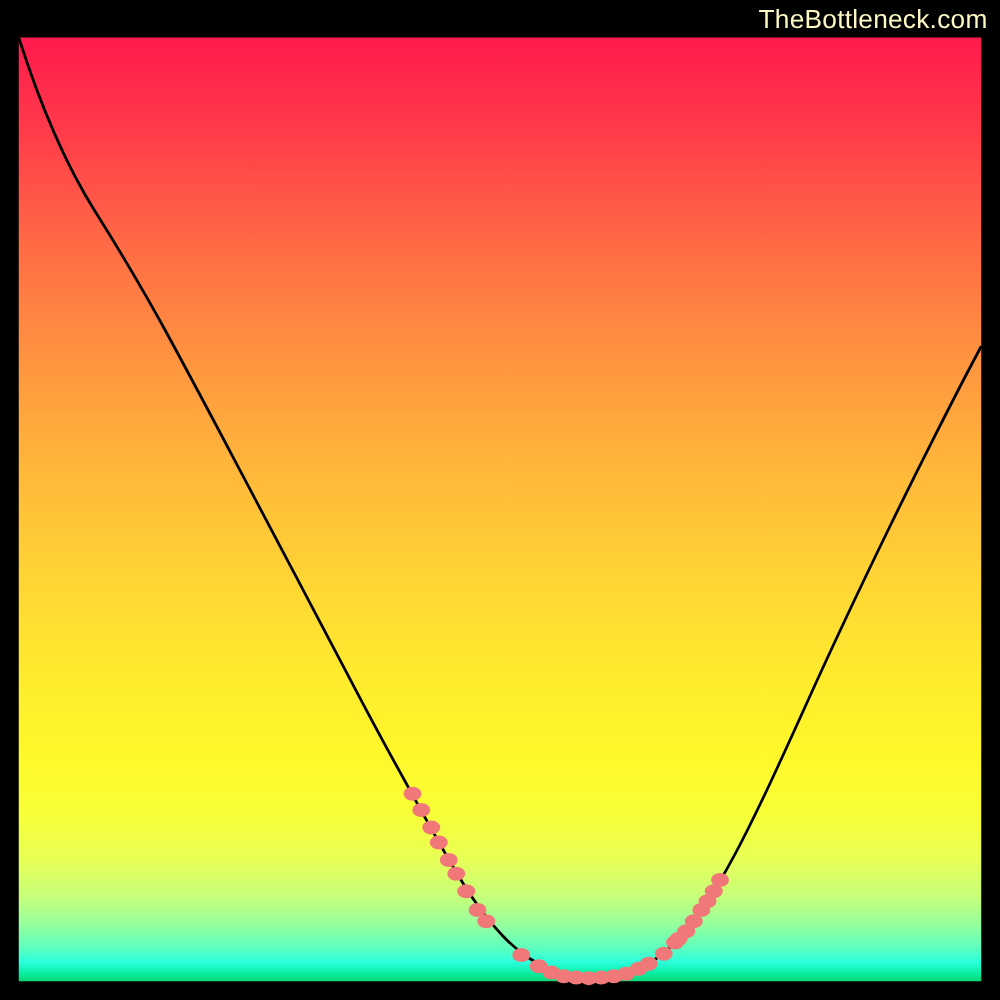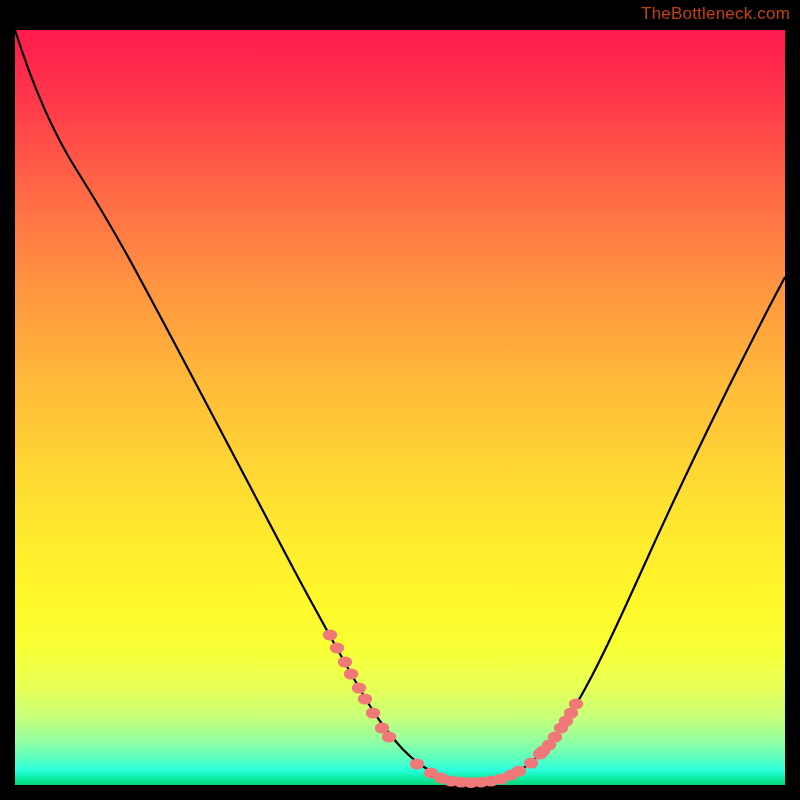--- a/index.html
+++ b/index.html
@@ -41,22 +41,22 @@
       #5cffc0 96.5%,
       #2bffdc 98%,
       #0cf0a9 99%,
       #07d876 100%
     );
   }
   .watermark {
     position: absolute;
     top: 4px;
     right: 10px;
-    color: #c2410c;
-    font-size: 17px;
+    color: #fef9c3;
+    font-size: 21px;
     font-weight: 500;
     letter-spacing: 0.2px;
   }
   svg.curve {
     position: absolute;
     left: 0;
     top: 0;
     width: 770px;
     height: 755px;
     overflow: visible;

